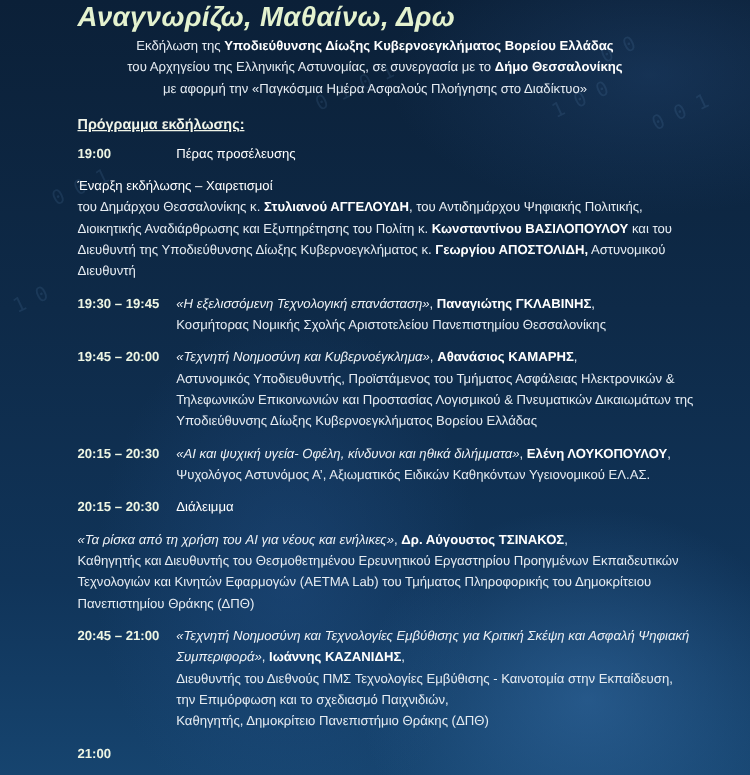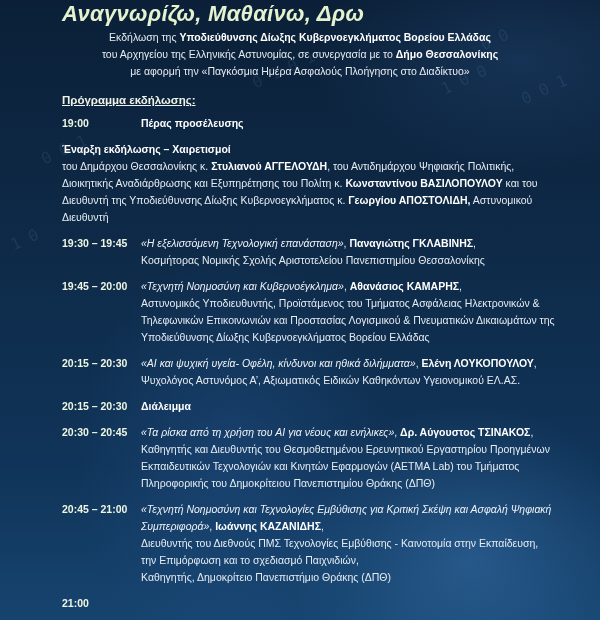--- a/index.html
+++ b/index.html
@@ -21,21 +21,21 @@
       font-size: 22px; font-weight: bold; font-style: italic;
       color: #e4f2cf; letter-spacing: 0.3px;
     }
     .intro { text-align: center; font-size: 10.5px; line-height: 17px; margin-top: 2px; margin-left: -62px; margin-right: -36px; color: #e6ecf2; }
     .intro b { color: #ffffff; }
     .section-head { margin-top: 14px; font-size: 11.5px; font-weight: bold; text-decoration: underline; color: #f0f4e8; }
     .section-head .colon { text-decoration: none; }
     .row { display: flex; margin-top: 9px; font-size: 10.5px; line-height: 17px; }
     .row .time { width: 79px; flex: none; font-weight: bold; color: #eef6e4; }
     .row .content { flex: 1; color: #e6ecf2; }
-    .row .content .headline { font-weight: bold; color: #ffffff; }
+    .row .content .headline { font-weight: normal; color: #ffffff; }
     .row .content i { color: #eef2f6; }
     .row .content b { color: #ffffff; }
   </style>
 </head>
 <body>
 
 <div class="bg-digits">
   <span style="left:40px;top:140px;">0 0 1</span>
   <span style="left:10px;top:230px;">1 0</span>
   <span style="left:480px;top:30px;">0 0</span>
@@ -86,21 +86,20 @@
           <div><i>«AI και ψυχική υγεία- Οφέλη, κίνδυνοι και ηθικά διλήμματα»</i><span>, </span><b>Ελένη ΛΟΥΚΟΠΟΥΛΟΥ</b><span>,</span><br><span>Ψυχολόγος Αστυνόμος Α’, Αξιωματικός Ειδικών Καθηκόντων Υγειονομικού ΕΛ.ΑΣ.</span></div>
         </div>
       </div>
       <div class="row">
         <div class="time">20:15 – 20:30</div>
         <div class="content">
           <div class="headline">Διάλειμμα</div>
         </div>
       </div>
       <div class="row">
-        <div class="time">20:30 – 20:45</div>
         <div class="content">
           <div><i>«Τα ρίσκα από τη χρήση του AI για νέους και ενήλικες»</i><span>, </span><b>Δρ. Αύγουστος ΤΣΙΝΑΚΟΣ</b><span>,</span><br><span>Καθηγητής και Διευθυντής του Θεσμοθετημένου Ερευνητικού Εργαστηρίου Προηγμένων Εκπαιδευτικών Τεχνολογιών και Κινητών Εφαρμογών (AETMA Lab) του Τμήματος Πληροφορικής του Δημοκρίτειου Πανεπιστημίου Θράκης (ΔΠΘ)</span></div>
         </div>
       </div>
       <div class="row">
         <div class="time">20:45 – 21:00</div>
         <div class="content">
           <div><i>«Τεχνητή Νοημοσύνη και Τεχνολογίες Εμβύθισης για Κριτική Σκέψη και Ασφαλή Ψηφιακή Συμπεριφορά»</i><span>, </span><b>Ιωάννης ΚΑΖΑΝΙΔΗΣ</b><span>,</span><br><span>Διευθυντής του Διεθνούς ΠΜΣ Τεχνολογίες Εμβύθισης - Καινοτομία στην Εκπαίδευση,</span><br><span>την Επιμόρφωση και το σχεδιασμό Παιχνιδιών,</span><br><span>Καθηγητής, Δημοκρίτειο Πανεπιστήμιο Θράκης (ΔΠΘ)</span></div>
         </div>
       </div>

